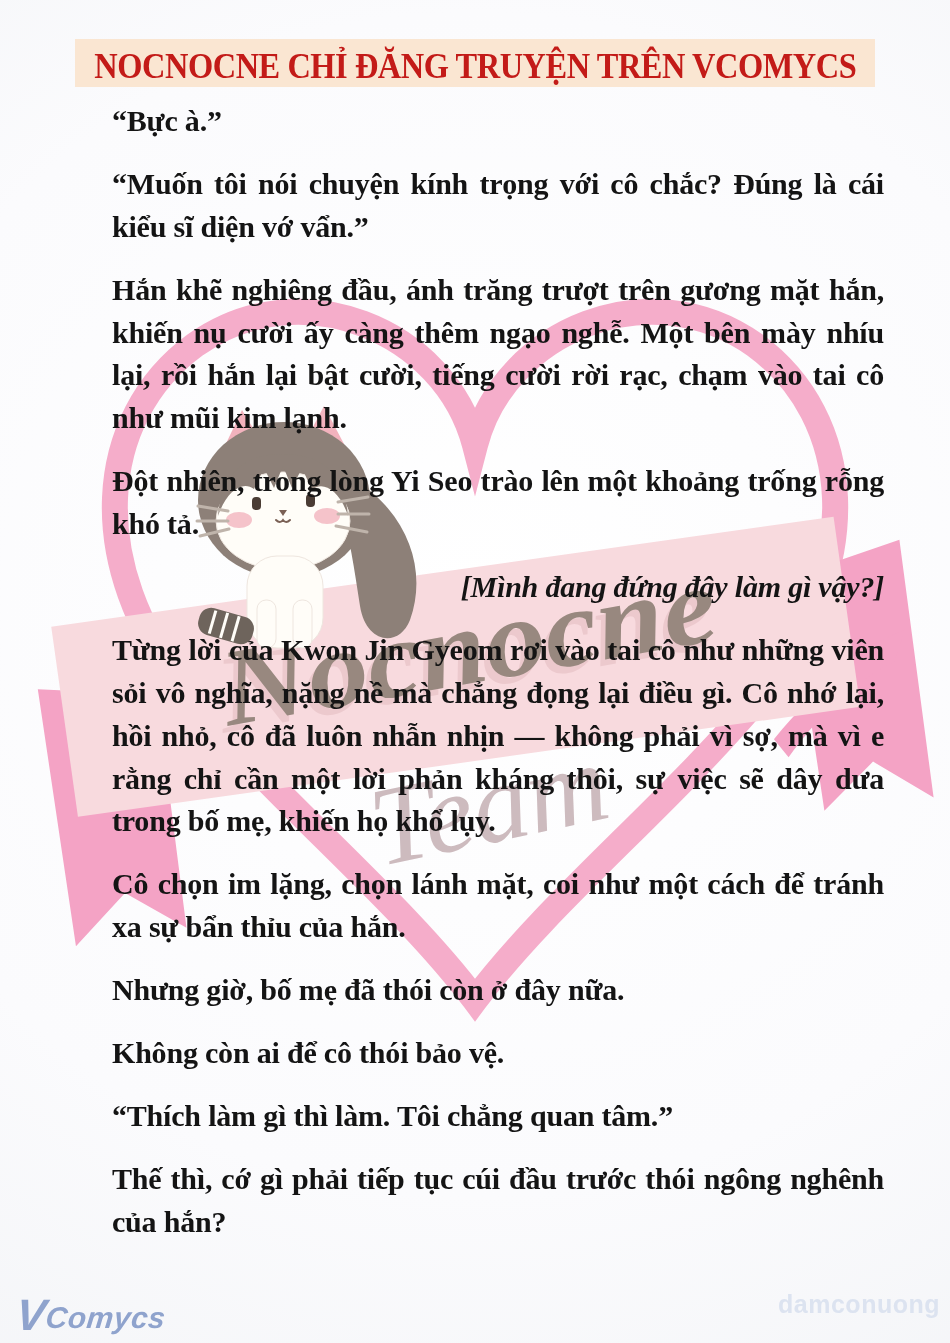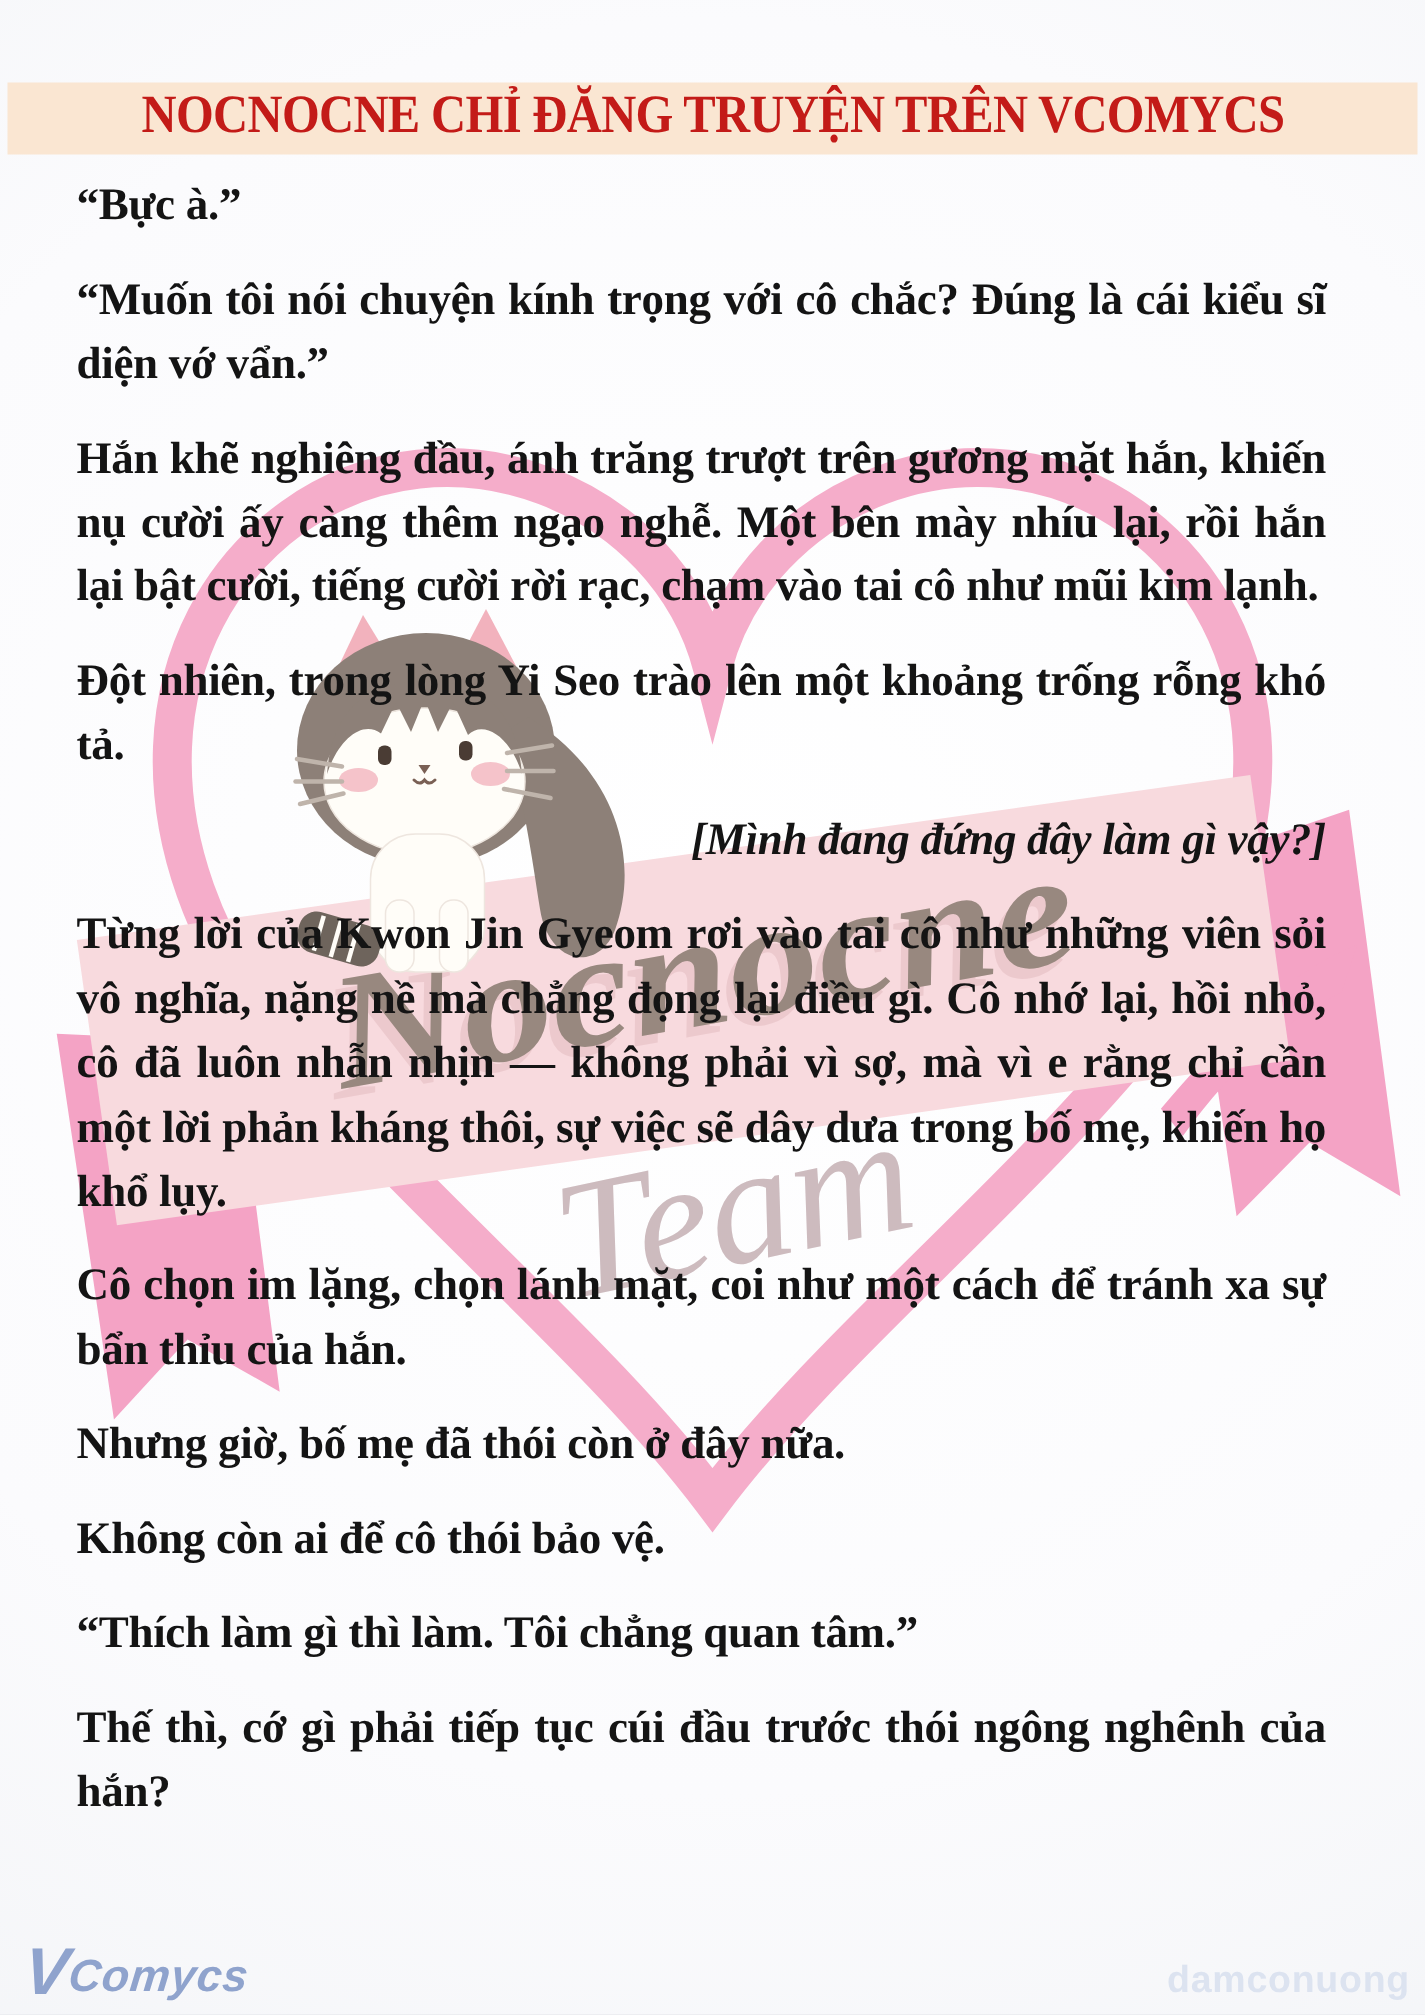--- a/index.html
+++ b/index.html
@@ -12,39 +12,39 @@
       radial-gradient(ellipse 120% 80% at 50% 45%, #ffffff 0%, #fbfbfd 55%, #f0f2f5 100%);
     font-family:"Liberation Serif","DejaVu Serif",serif;
   }
 
   
   .watermark-svg{position:absolute;left:0;top:0;z-index:1;}
 
   
   .title-banner{
     position:relative;z-index:2;
-    width:940px;height:48px;
-    margin:55px auto 0 auto;
+    width:800px;height:48px;
+    margin:39px auto 0 auto;
     background:#fae6d2;
-    display:flex;align-items:flex-start;justify-content:center;
+    display:flex;align-items:flex-end;justify-content:center;
   }
   .title-banner .notice{
     color:#c31b18;
     font-weight:700;
     font-size:36px;
     white-space:nowrap;
     letter-spacing:-0.5px;
     transform:scaleX(0.90);
     transform-origin:center;
   }
 
   
   .content{
     position:relative;z-index:2;
-    padding:13px 66px 0 51px;
+    padding:13px 66px 0 112px;
   }
   .content p{
     margin:0 0 20px 0;
     font-size:30px;
     line-height:1.43;
     font-weight:600;
     color:#141414;
     text-align:justify;
     letter-spacing:-0.2px;
   }
@@ -59,21 +59,21 @@
     position:absolute;left:16px;bottom:8px;z-index:3;
     color:#8fa3cd;
     font-family:"Liberation Sans","DejaVu Sans",sans-serif;
     font-style:italic;font-weight:700;
     font-size:30px;
     letter-spacing:0.5px;
     transform:skewX(-6deg);
   }
   .vcomycs-logo .v-cap{font-size:44px;line-height:0;vertical-align:-2px;}
   .credit-text{
-    position:absolute;right:10px;bottom:8px;z-index:3;
+    position:absolute;right:10px;bottom:24px;z-index:3;
     color:#dce3f0;
     font-family:"Liberation Sans","DejaVu Sans",sans-serif;
     font-weight:700;
     font-size:25px;
     letter-spacing:0.5px;
   }
 </style>
 </head>
 <body>
 

